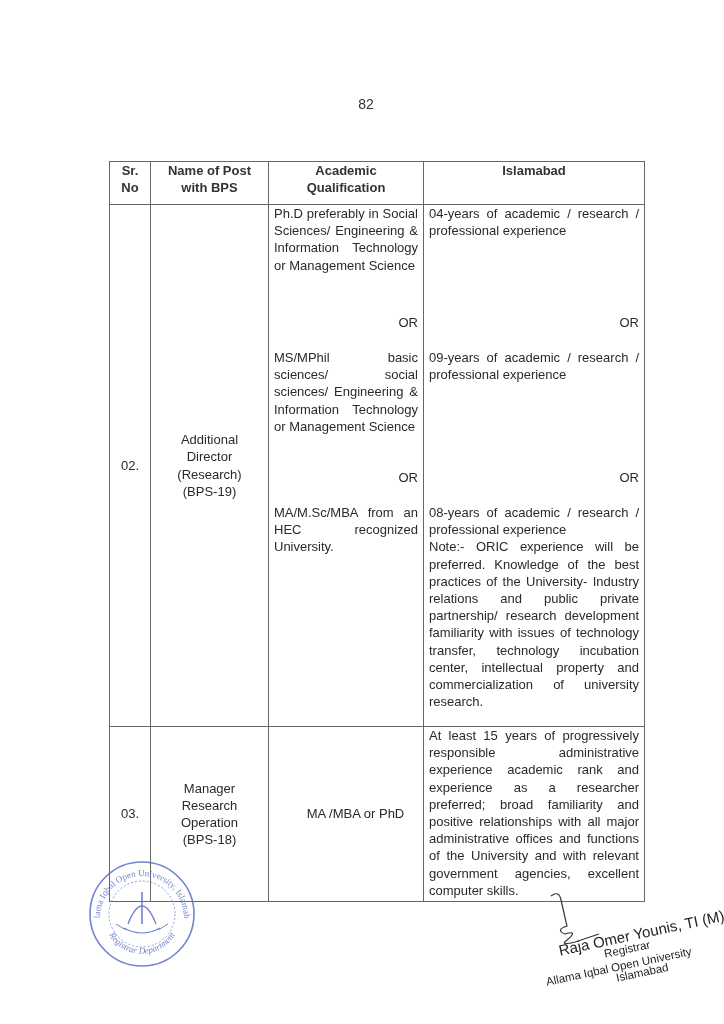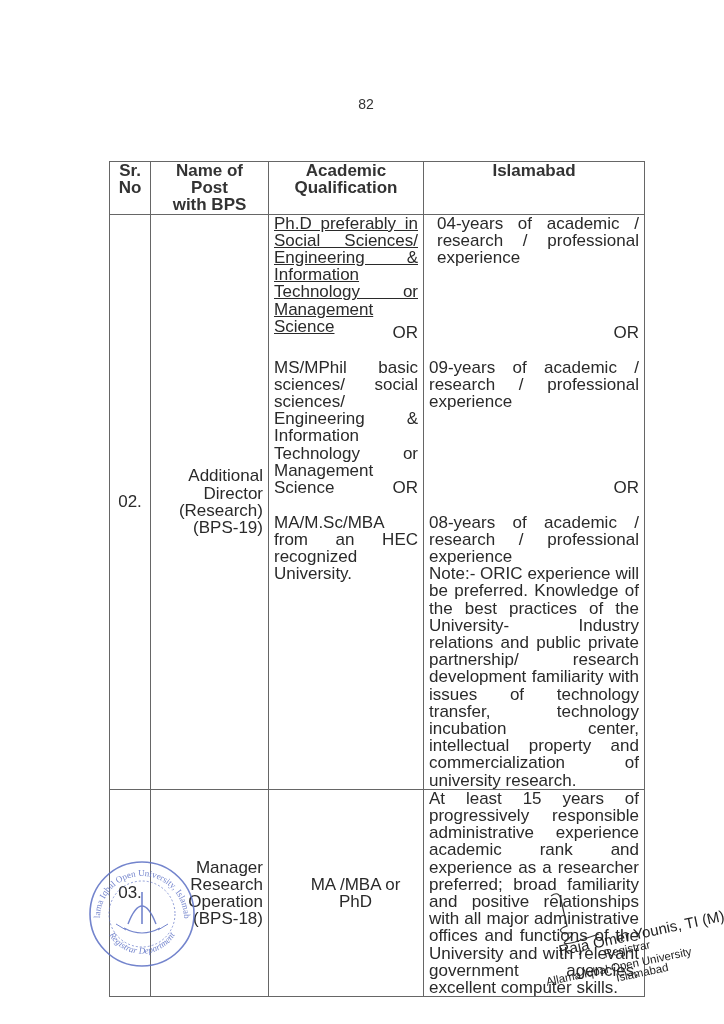--- a/index.html
+++ b/index.html
@@ -1,26 +1,26 @@
 <!DOCTYPE html>
 <html><head>
 <meta charset="utf-8">
 <style>
   html, body { margin: 0; padding: 0; background: #ffffff; }
   body { width: 724px; height: 1024px; position: relative; overflow: hidden;
          font-family: "Liberation Sans", sans-serif; color: #2a2a2a; }
   .page-number { position: absolute; top: 96px; left: 4px; width: 724px; text-align: center;
                  font-size: 14px; color: #333; }
   table.posts { position: absolute; left: 109px; top: 161px; border-collapse: collapse;
-                table-layout: fixed; width: 535px; font-size: 17px; line-height: 17.2px; }
+                table-layout: fixed; width: 535px; font-size: 13px; line-height: 17.2px; }
   table.posts td, table.posts th { border: 1px solid #666; vertical-align: top; padding: 0 5px; }
   table.posts th { font-weight: bold; text-align: center; height: 42px; padding-top: 0; color: #333; }
   col.c1 { width: 41px; } col.c2 { width: 118px; } col.c3 { width: 155px; } col.c4 { width: 221px; }
   .sr { text-align: center; vertical-align: middle !important; }
-  .post { text-align: right; vertical-align: middle !important; }
+  .post { text-align: center; vertical-align: middle !important; }
   .just { text-align: justify; text-align-last: left; }
   .or { text-align: right; }
   .blk { display: block; }
   .row02 td { height: 521px; }
   .row03 td { height: 174px; }
   .stamp { position: absolute; left: 86px; top: 858px; width: 112px; height: 112px; }
   .signature { position: absolute; left: 545px; top: 890px; width: 180px; height: 90px; }
   .sig-text { position: absolute; transform: rotate(-12deg); transform-origin: left top;
               color: #222; white-space: nowrap; }
 </style>
@@ -58,28 +58,28 @@
   <tbody>
     <tr class="row02">
       <td class="sr">02.</td>
       <td class="post">
         <span class="blk">Additional</span>
         <span class="blk">Director</span>
         <span class="blk">(Research)</span>
         <span class="blk">(BPS-19)</span>
       </td>
       <td style="padding-top:0;">
-        <div class="just" style="height:103px;text-decoration:underline;">Ph.D preferably in Social Sciences/ Engineering &amp; Information Technology or Management Science</div>
+        <div class="just" style="height:103px;">Ph.D preferably in Social Sciences/ Engineering &amp; Information Technology or Management Science</div>
         <div class="or" style="height:35px; padding-top:6px;">OR</div>
         <div class="just" style="height:120px;">MS/MPhil basic sciences/ social sciences/ Engineering &amp; Information Technology or Management Science</div>
         <div class="or" style="height:35px; padding-top:0px;">OR</div>
         <div class="just">MA/M.Sc/MBA from an HEC recognized University.</div>
       </td>
       <td>
-        <div class="just" style="height:103px;margin-left:8px;">04-years of academic / research / professional experience</div>
+        <div class="just" style="height:103px;">04-years of academic / research / professional experience</div>
         <div class="or" style="height:35px; padding-top:6px;">OR</div>
         <div class="just" style="height:120px;">09-years of academic / research / professional experience</div>
         <div class="or" style="height:35px; padding-top:0px;">OR</div>
         <div class="just">08-years of academic / research / professional experience</div>
         <div class="just">Note:- ORIC experience will be preferred. Knowledge of the best practices of the University- Industry relations and public private partnership/ research development familiarity with issues of technology transfer, technology incubation center, intellectual property and commercialization of university research.</div>
       </td>
     </tr>
     <tr class="row03">
       <td class="sr">03.</td>
       <td class="post">

